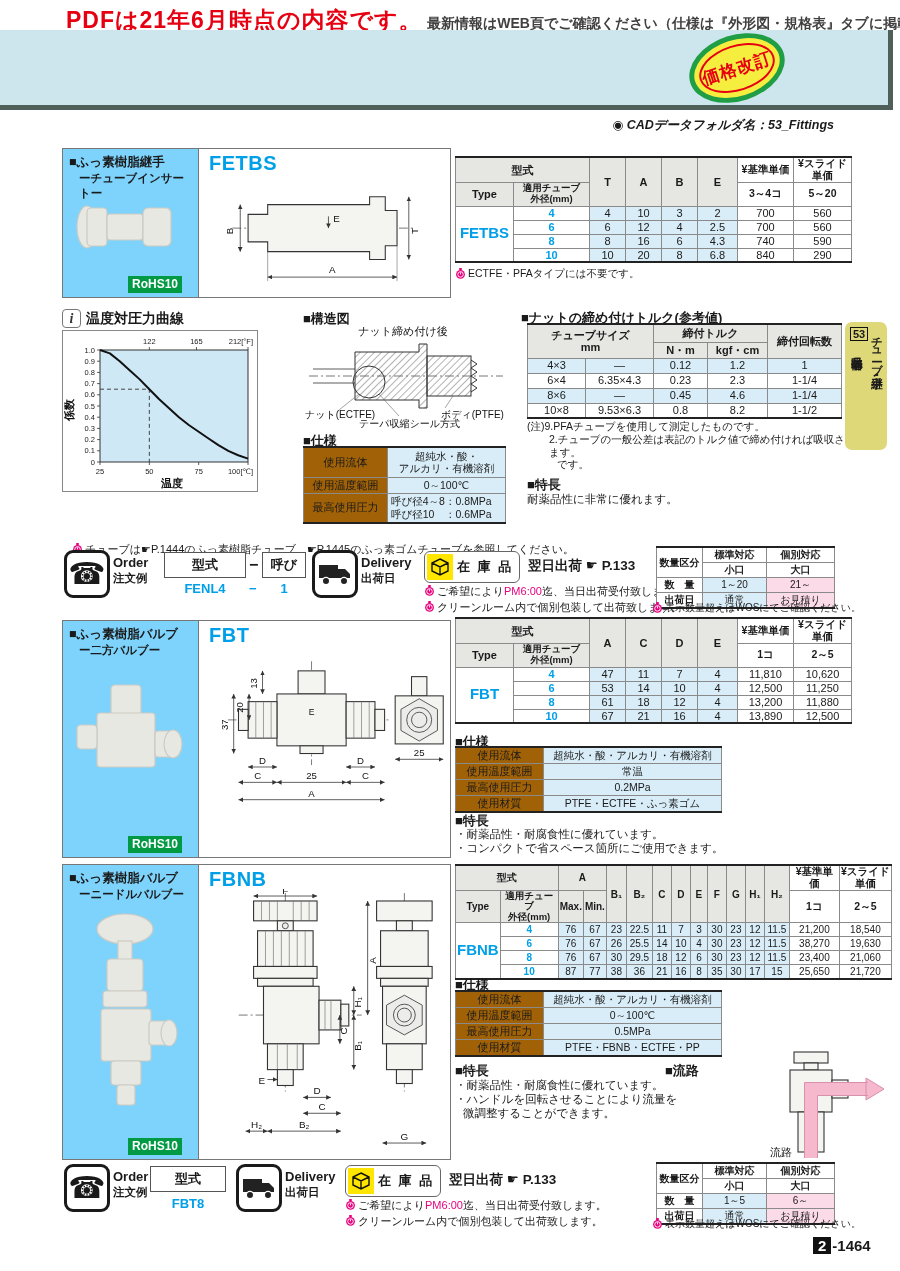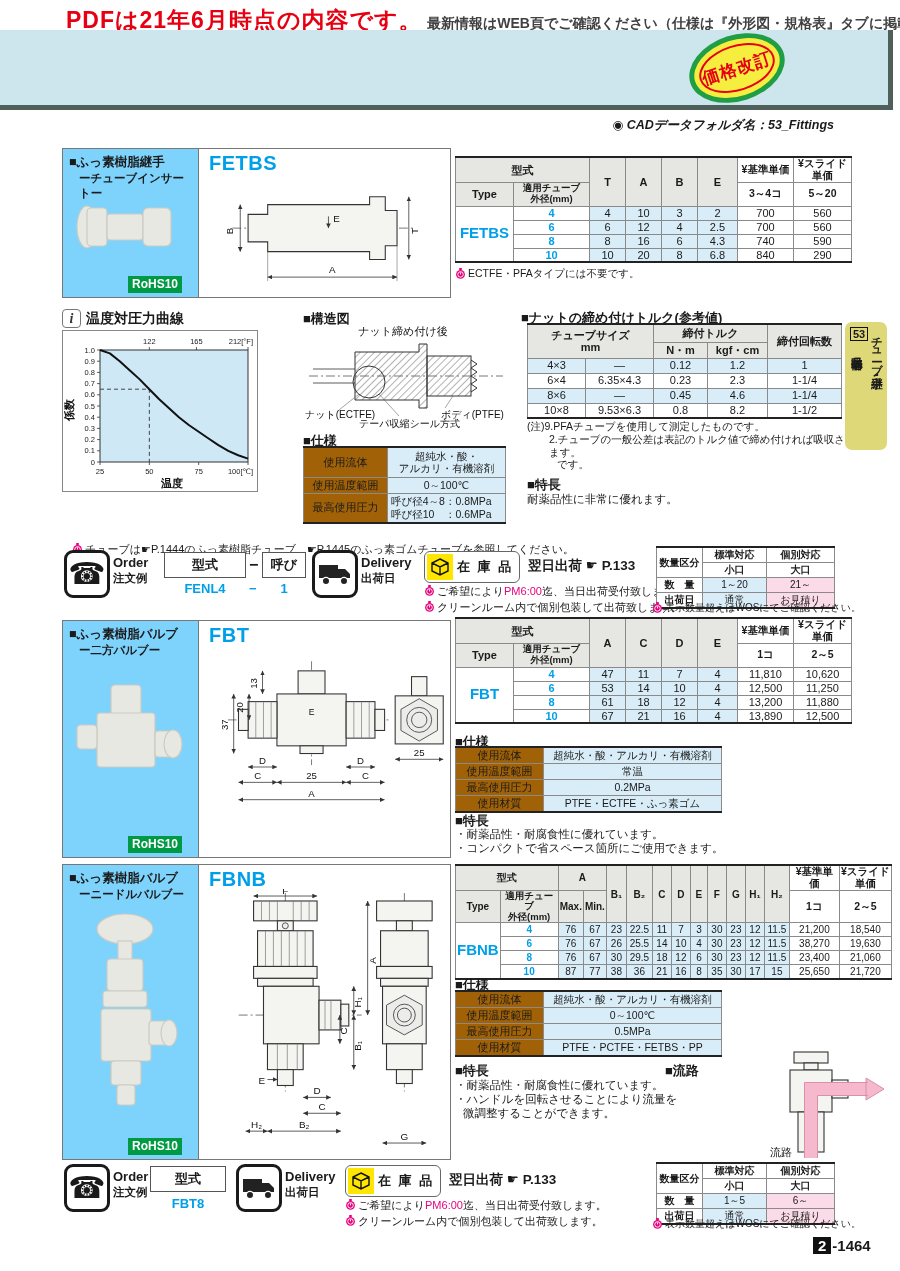--- a/index.html
+++ b/index.html
@@ -896,21 +896,21 @@
     <tr style="height:16px">
           <td class="lab">使用温度範囲</td>
           <td class="val">0～100℃</td>
         </tr>
     <tr style="height:16px">
           <td class="lab">最高使用圧力</td>
           <td class="val">0.5MPa</td>
         </tr>
     <tr style="height:16px">
           <td class="lab">使用材質</td>
-          <td class="val">PTFE・PCTFE・FETBS・PP</td>
+          <td class="val">PTFE・FBNB・ECTFE・PP</td>
         </tr>
   </tbody>
     </table>
   <div class="abs sec-title" style="left:455px;top:1062px;">■特長</div>
   <div class="abs feat-line" style="left:455px;top:1078px;">・耐薬品性・耐腐食性に優れています。</div>
   <div class="abs feat-line" style="left:455px;top:1092px;">・ハンドルを回転させることにより流量を</div>
   <div class="abs feat-line" style="left:463px;top:1106px;">微調整することができます。</div>
 
   <div class="abs sec-title" style="left:665px;top:1062px;">■流路</div>
   <svg class="abs" style="left:712px;top:1050px" width="175" height="112" viewBox="0 0 175 112">

